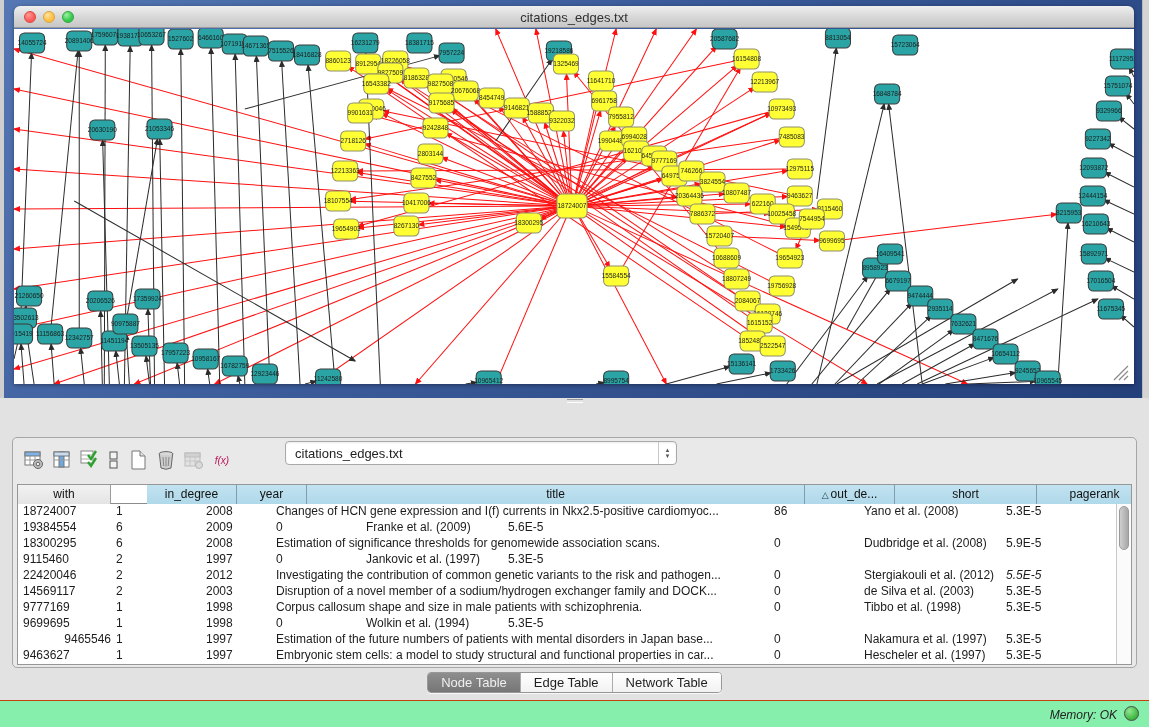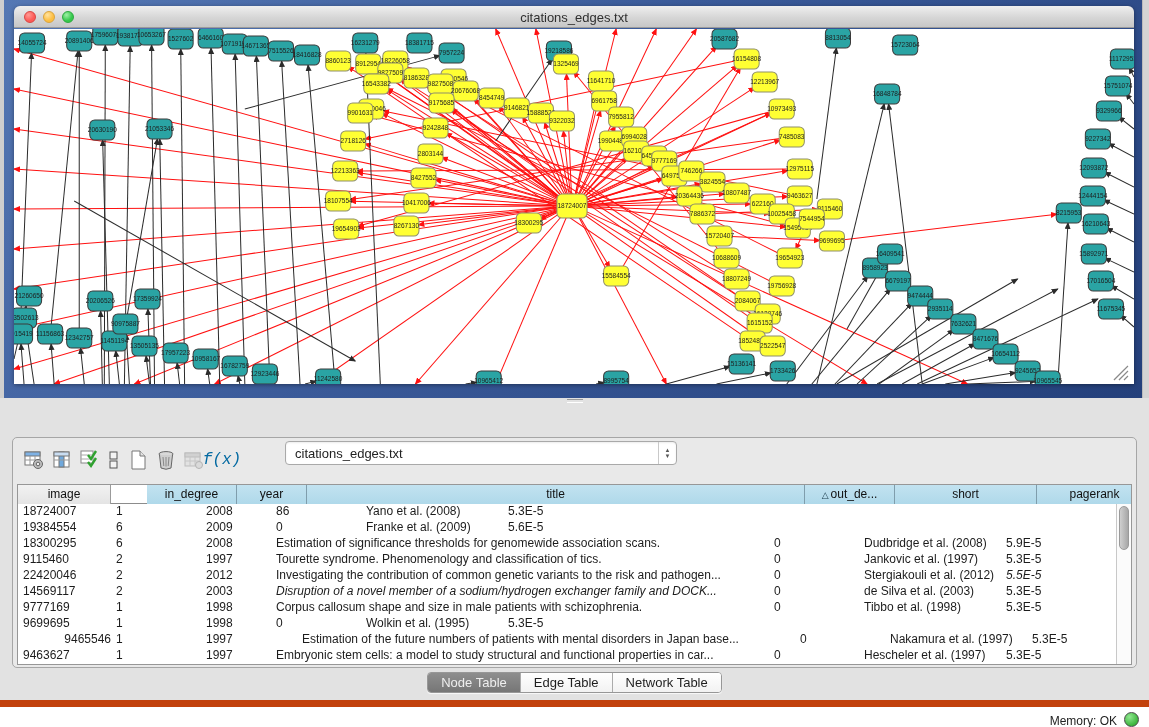--- a/index.html
+++ b/index.html
@@ -35,21 +35,21 @@
   .float-ic .sq1 { position:absolute; left:3px; top:0; width:9px; height:8px; border:1px solid #6B6B45; background:#EFEFE4; }
   .float-ic .sq2 { position:absolute; left:0; top:6px; width:5px; height:5px; border:1px solid #27406B; }
   .float-ic .sq3 { position:absolute; right:0; top:-1px; width:4px; height:4px; border:1px solid #27406B; }
   .close-ic { position:absolute; right:12px; top:5px; font-size:15px; font-weight:bold; color:#1A1A1A; cursor:pointer; }
 
   .tp-container { position:absolute; left:12px; top:39px; width:1125px; height:231px;
     background:#E9E9E9; border:1px solid #A6A6A6; border-radius:5px; }
   .toolbar { position:absolute; left:8px; top:7px; height:30px; display:flex; align-items:center; }
   .tb-btn { width:26px; height:26px; margin-right:2px; display:flex; align-items:center; justify-content:center; cursor:pointer; }
   .tb-btn.narrow { width:18px; }
-  .fx { font-family:Liberation Mono, monospace; font-style:italic; font-size:16px; color:#0369a1; }
+  .fx { font-family:Liberation Sans, sans-serif; font-style:italic; font-size:10px; color:#be185d; }
   .combo { position:absolute; left:272px; top:3px; width:392px; height:24px; background:#FFFFFF;
     border:1px solid #A9A9A9; border-radius:4px; box-shadow:inset 0 1px 2px rgba(0,0,0,.08); cursor:pointer; }
   .combo-label { position:absolute; left:9px; top:4px; font-size:13px; color:#222; }
   .combo-step { position:absolute; right:0; top:0; width:18px; height:22px; border-left:1px solid #C9C9C9;
     display:flex; flex-direction:column; align-items:center; justify-content:center; color:#555; }
   .combo-step span { font-size:6px; line-height:6px; }
 
   .table-wrap { position:absolute; left:4px; top:46px; width:1115px; height:181px;
     background:#FFFFFF; border:1px solid #979797; overflow:hidden; }
   .thead { display:flex; height:19px; border-bottom:1px solid #8C8C8C; }
@@ -65,21 +65,21 @@
     background:linear-gradient(90deg,#CFCFCF,#A7A7A7); border:1px solid #9A9A9A; cursor:pointer; }
 
   .tabs-row { position:absolute; left:0; right:0; top:274px; height:24px; text-align:center; }
   .seg { display:inline-flex; border:1px solid #979797; border-radius:4px; overflow:hidden;
     background:#FDFDFD; box-shadow:0 1px 1px rgba(255,255,255,.8); }
   .seg-btn { padding:2px 13px; font-size:13px; color:#1E1E1E; border-right:1px solid #ABABAB; cursor:pointer; background:linear-gradient(#FFFFFF,#F2F2F2); }
   .seg-btn:last-child { border-right:none; }
   .seg-btn.sel { background:linear-gradient(#8E8E8E,#767676); color:#EFEFEF; }
 
   .status-bar { position:absolute; left:0; right:0; top:302px; height:27px;
-    background:#ffffff; border-top:7px solid #c2410c; }
+    background:#86efac; border-top:1px solid #c2410c;font-style:italic; }
   .memory { position:absolute; right:32px; top:7px; font-size:12px; color:#222; }
   .mem-dot { position:absolute; right:10px; top:5px; width:15px; height:15px; border-radius:50%;
     background:radial-gradient(circle at 35% 30%,#90E890,#3DB53D 70%); border:1px solid #4A4A4A; }
 
   .side-strip-l { position:absolute; left:0; top:0; width:4px; height:398px; background:#CFCFCF; }
   .side-strip-r { position:absolute; right:0; top:0; width:7px; height:398px; background:#D4D4D4; border-left:1px solid #bbb; }
 </style>
 </head>
 <body>
 
@@ -851,33 +851,34 @@
       <div class="combo">
         <span class="combo-label">citations_edges.txt</span>
         <span class="combo-step">
             <span>▲</span>
             <span>▼</span>
           </span>
       </div>
 
       <div class="table-wrap">
         <div class="thead" id="thead">
-            <div class="th first" style="width: 93px;"><span>image</span></div>
+            <div class="th first" style="width: 93px;"><span>with</span></div>
             <div class="th" style="width: 90px; margin-left: 36px;"><span>in_degree</span></div>
             <div class="th" style="width: 70px;"><span>year</span></div>
             <div class="th" style="width: 498px;"><span>title</span></div>
             <div class="th" style="width: 90px;"><span class="sort-tri">△</span><span>out_de...</span></div>
             <div class="th" style="width: 142px;"><span>short</span></div>
             <div class="th" style="width: 116px;"><span>pagerank</span></div>
           </div>
         <div id="tbody">
             <div class="trow">
               <div class="td" style="width: 93px;">18724007</div>
               <div class="td" style="width: 90px;">1</div>
               <div class="td" style="width: 70px;">2008</div>
+              <div class="td" style="width: 498px;">Changes of HCN gene expression and I(f) currents in Nkx2.5-positive cardiomyoc...</div>
               <div class="td" style="width: 90px;">86</div>
               <div class="td" style="width: 142px;">Yano et al. (2008)</div>
               <div class="td" style="width: 116px;">5.3E-5</div>
             </div>
             <div class="trow">
               <div class="td" style="width: 93px;">19384554</div>
               <div class="td" style="width: 90px;">6</div>
               <div class="td" style="width: 70px;">2009</div>
               <div class="td" style="width: 90px;">0</div>
               <div class="td" style="width: 142px;">Franke et al. (2009)</div>
@@ -889,65 +890,64 @@
               <div class="td" style="width: 70px;">2008</div>
               <div class="td" style="width: 498px;">Estimation of significance thresholds for genomewide association scans.</div>
               <div class="td" style="width: 90px;">0</div>
               <div class="td" style="width: 142px;">Dudbridge et al. (2008)</div>
               <div class="td" style="width: 116px;">5.9E-5</div>
             </div>
             <div class="trow">
               <div class="td" style="width: 93px;">9115460</div>
               <div class="td" style="width: 90px;">2</div>
               <div class="td" style="width: 70px;">1997</div>
-              <div class="td" style="width: 498px;">Tourette syndrome. Phenomenology and classification of tics.</div>
               <div class="td" style="width: 90px;">0</div>
               <div class="td" style="width: 142px;">Jankovic et al. (1997)</div>
               <div class="td" style="width: 116px;">5.3E-5</div>
             </div>
             <div class="trow">
               <div class="td" style="width: 93px;">22420046</div>
               <div class="td" style="width: 90px;">2</div>
               <div class="td" style="width: 70px;">2012</div>
               <div class="td" style="width: 498px;">Investigating the contribution of common genetic variants to the risk and pathogen...</div>
               <div class="td" style="width: 90px;">0</div>
               <div class="td" style="width: 142px;">Stergiakouli et al. (2012)</div>
               <div class="td" style="width: 116px; font-style: italic;">5.5E-5</div>
             </div>
             <div class="trow">
               <div class="td" style="width: 93px;">14569117</div>
               <div class="td" style="width: 90px;">2</div>
               <div class="td" style="width: 70px;">2003</div>
-              <div class="td" style="width: 498px; font-style: italic;">Disruption of a novel member of a sodium/hydrogen exchanger family and DOCK...</div>
+              <div class="td" style="width: 498px;">Disruption of a novel member of a sodium/hydrogen exchanger family and DOCK...</div>
               <div class="td" style="width: 90px;">0</div>
               <div class="td" style="width: 142px;">de Silva et al. (2003)</div>
               <div class="td" style="width: 116px;">5.3E-5</div>
             </div>
             <div class="trow">
               <div class="td" style="width: 93px;">9777169</div>
               <div class="td" style="width: 90px;">1</div>
               <div class="td" style="width: 70px;">1998</div>
               <div class="td" style="width: 498px;">Corpus callosum shape and size in male patients with schizophrenia.</div>
               <div class="td" style="width: 90px;">0</div>
               <div class="td" style="width: 142px;">Tibbo et al. (1998)</div>
               <div class="td" style="width: 116px;">5.3E-5</div>
             </div>
             <div class="trow">
               <div class="td" style="width: 93px;">9699695</div>
               <div class="td" style="width: 90px;">1</div>
               <div class="td" style="width: 70px;">1998</div>
               <div class="td" style="width: 90px;">0</div>
-              <div class="td" style="width: 142px;">Wolkin et al. (1995)</div>
+              <div class="td" style="width: 142px;">Wolkin et al. (1994)</div>
               <div class="td" style="width: 116px;">5.3E-5</div>
             </div>
             <div class="trow">
               <div class="td" style="width: 93px; text-align: right;">9465546</div>
               <div class="td" style="width: 90px;">1</div>
               <div class="td" style="width: 70px;">1997</div>
-              <div class="td" style="width: 498px; margin-left: 26px;">Estimation of the future numbers of patients with mental disorders in Japan base...</div>
+              <div class="td" style="width: 498px;">Estimation of the future numbers of patients with mental disorders in Japan base...</div>
               <div class="td" style="width: 90px;">0</div>
               <div class="td" style="width: 142px;">Nakamura et al. (1997)</div>
               <div class="td" style="width: 116px;">5.3E-5</div>
             </div>
             <div class="trow">
               <div class="td" style="width: 93px;">9463627</div>
               <div class="td" style="width: 90px;">1</div>
               <div class="td" style="width: 70px;">1997</div>
               <div class="td" style="width: 498px;">Embryonic stem cells: a model to study structural and functional properties in car...</div>
               <div class="td" style="width: 90px;">0</div>

